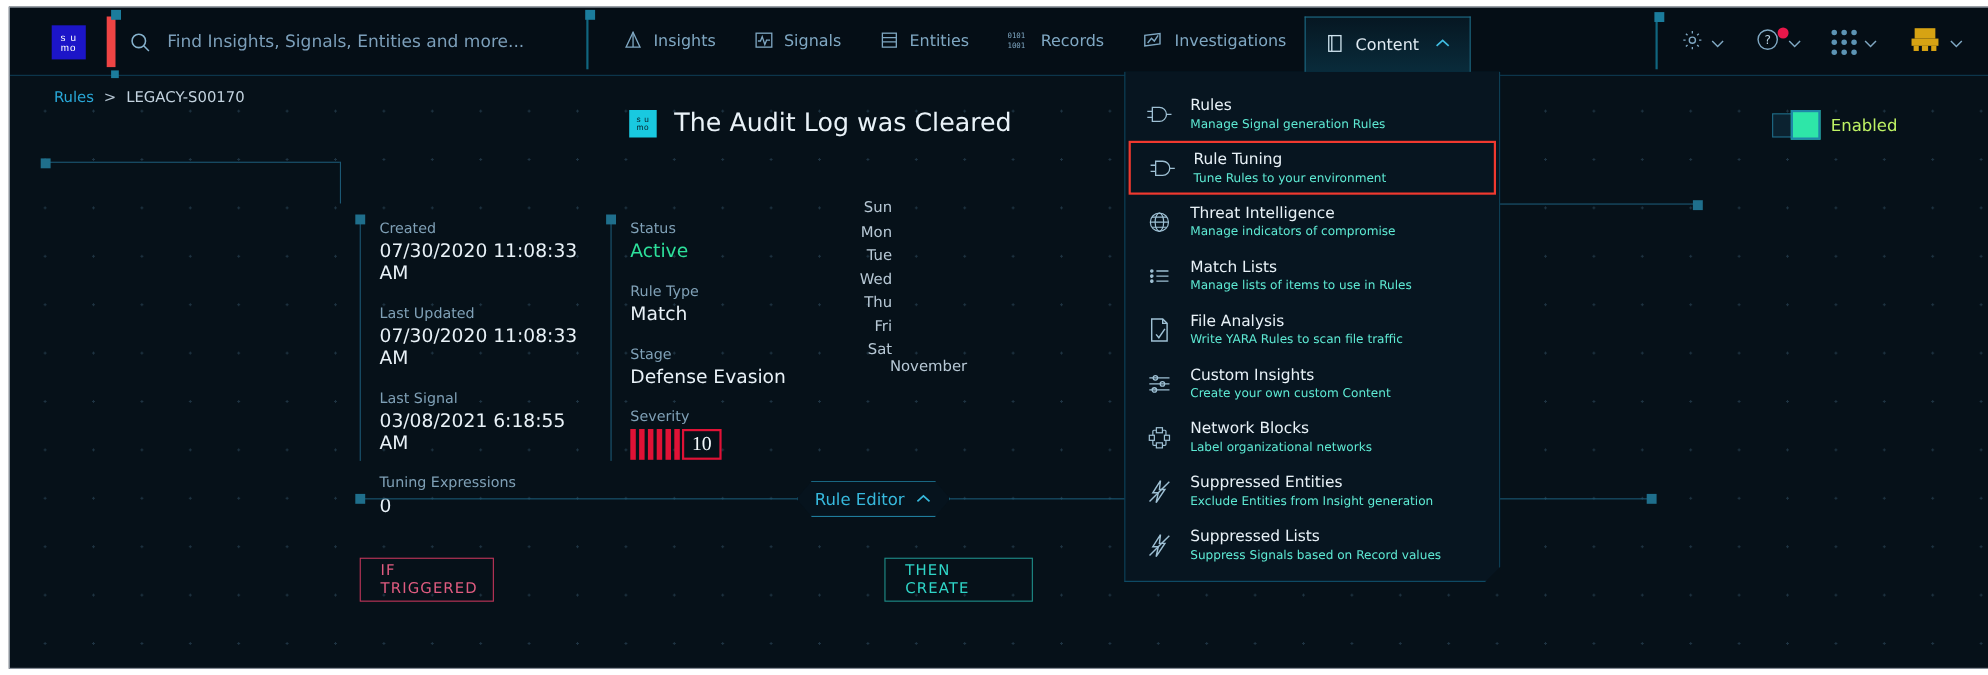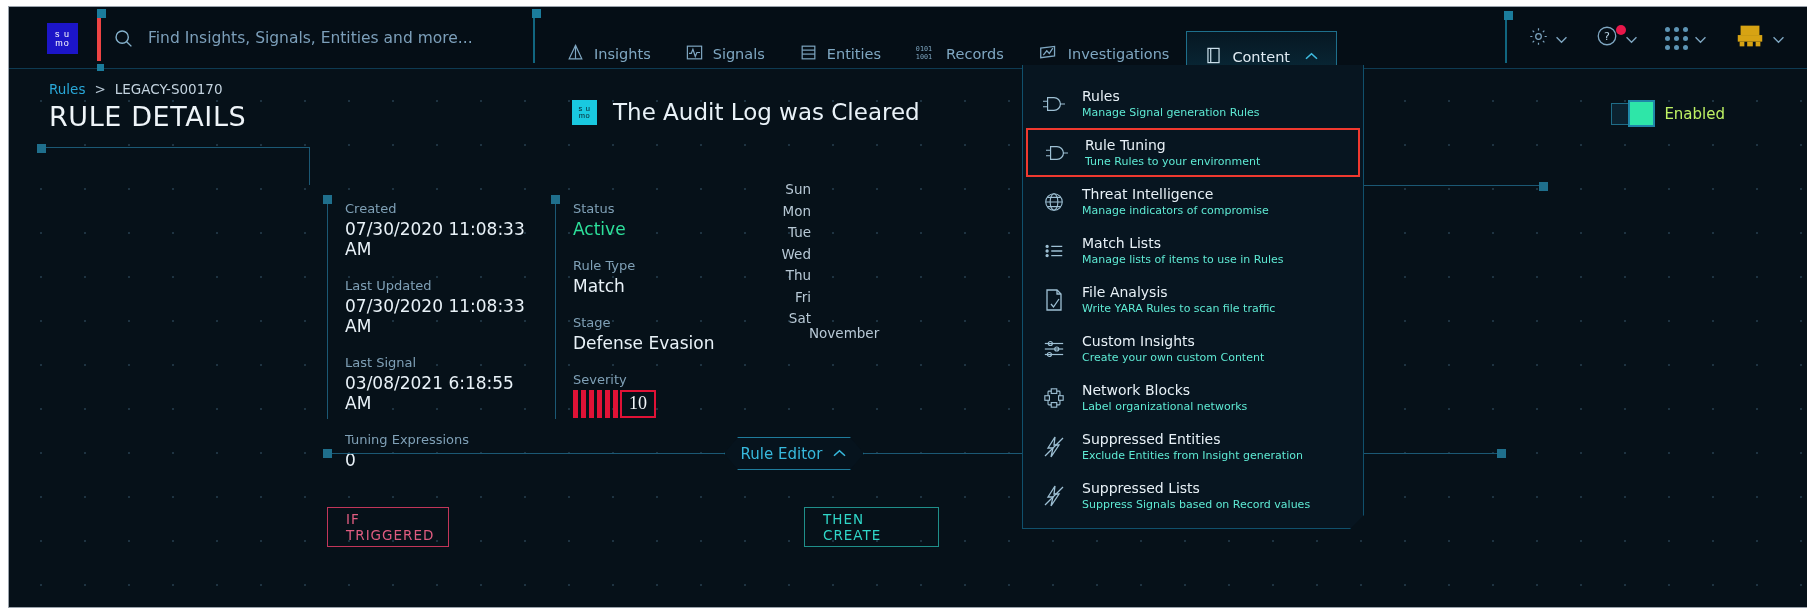--- a/index.html
+++ b/index.html
@@ -54,21 +54,21 @@
     color: #ffffff;
     font-size: 9px;
     letter-spacing: 1px;
     font-family: "Liberation Sans", sans-serif;
   }
 
   .search-wrap {
     position: absolute;
     left: 88px; top: 8px;
     width: 428px; height: 46px;
-    border-left: 4px solid #ef4444;
+    border-left: 8px solid #ef4444;
     display: flex; align-items: center;
   }
   .search-wrap::before {
     content: "";
     position: absolute;
     left: -4px; top: -6px;
     width: 9px; height: 9px;
     background: #1b7c9c;
   }
   .search-wrap::after {
@@ -102,21 +102,21 @@
     position: absolute;
     left: -3px; top: -6px;
     width: 9px; height: 9px;
     background: #1b7c9c;
   }
 
   .nav {
     position: absolute;
     left: 540px; top: 0;
     height: 62px;
-    display: flex; align-items: stretch; margin-top: 16px;
+    display: flex; align-items: stretch;
   }
   .nav-item {
     display: flex; align-items: center;
     gap: 9px;
     padding: 0 17px;
     color: #7fa7c2;
     font-size: 14.5px;
     cursor: pointer;
     white-space: nowrap;
   }
@@ -536,21 +536,20 @@
 
     </div>
   </div>
 
   <div class="breadcrumb">
     <span class="link">Rules</span>
     <span class="sep">&gt;</span>
     <span>LEGACY-S00170</span>
   </div>
 
-  <div class="page-title">RULE DETAILS</div>
 
   <div class="rule-heading">
     <div class="rule-badge">
       <span>s u</span>
       <span>mo</span>
     </div>
     <div class="rule-name">The Audit Log was Cleared</div>
   </div>
 
   <div class="enabled-wrap">

